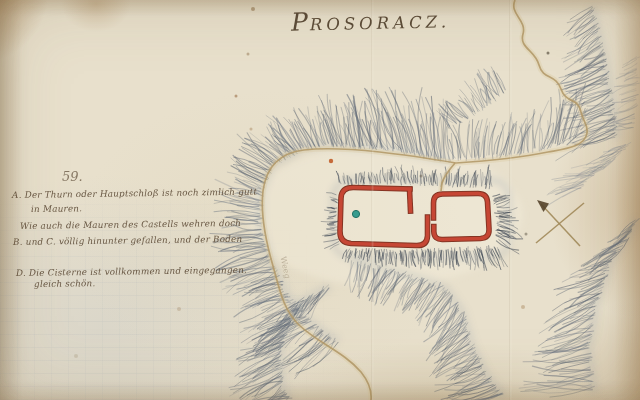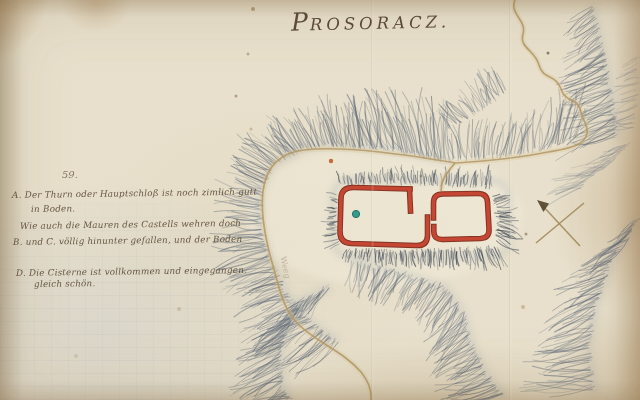--- a/index.html
+++ b/index.html
@@ -41,21 +41,21 @@
     transform:rotate(-1.3deg);
   }
   #page-title::first-letter{font-size:25px;letter-spacing:2px;}
   .leg{font-size:8.8px;opacity:.85;letter-spacing:.2px;transform:rotate(-.8deg);transform-origin:left top;}
   #leg-0{left:12px;top:190px;}
   #leg-1{left:31px;top:204px;}
   #leg-2{left:20px;top:221px;}
   #leg-3{left:13px;top:237px;}
   #leg-4{left:34px;top:255px;margin-top:24px;}
   #leg-5{left:16px;top:268px;}
-  #note-mark{left:62px;top:169px;font-size:10px;opacity:.65;}
+  #note-mark{left:62px;top:169px;font-size:13px;opacity:.65;}
   #road-label{
     left:287px;top:255px;font-size:8px;opacity:.32;color:#6b5a40;
     transform:rotate(77deg) skewX(8deg);transform-origin:left top;
   }
   
   .crease{position:absolute;top:0;height:400px;width:3px;pointer-events:none;}
   #crease-left{left:371px;background:linear-gradient(90deg, rgba(110,90,60,.10), rgba(255,252,240,.18) 60%, transparent);}
   #crease-right{left:509px;background:linear-gradient(90deg, rgba(110,90,60,.13), rgba(255,252,240,.20) 60%, transparent);}
   
   #specks{
@@ -1333,21 +1333,21 @@
         <path d="M 536,243 L 584,203" stroke="#a18a5a" stroke-width="1.5" opacity="0.9" fill="none"></path>
         <polygon points="537,200 549,203.5 543.5,212" fill="#54422a" opacity="0.9"></polygon>
       </g>
     </svg>
 
   <div id="page-title" class="hand">PROSORACZ.</div>
 
   <div>
     <div id="note-mark" class="hand">59.</div>
     <div id="leg-0" class="hand leg">A. Der Thurn oder Hauptschloß ist noch zimlich gutt</div>
-    <div id="leg-1" class="hand leg">in Boden.</div>
+    <div id="leg-1" class="hand leg">in Mauren.</div>
     <div id="leg-2" class="hand leg">Wie auch die Mauren des Castells wehren doch</div>
     <div id="leg-3" class="hand leg">B. und C. völlig hinunter gefallen, und der Boden</div>
     <div id="leg-4" class="hand leg">gleich schön.</div>
     <div id="leg-5" class="hand leg">D. Die Cisterne ist vollkommen und eingegangen.</div>
   </div>
 
   <div id="road-label" class="hand">Weeg</div>
 
   <div id="specks"></div>
   <div id="crease-left" class="crease"></div>

